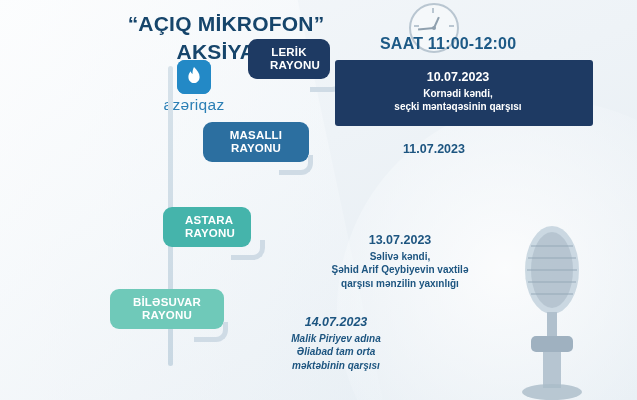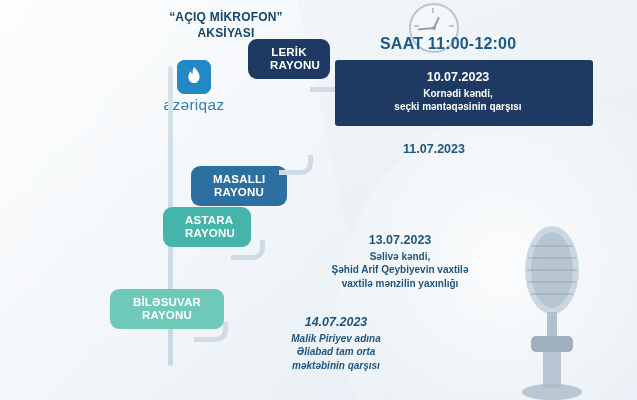--- a/index.html
+++ b/index.html
@@ -41,21 +41,21 @@
 
   
   .headline {
     position: absolute;
     left: 96px;
     top: 10px;
     width: 260px;
     text-align: center;
     color: #16456b;
     font-weight: bold;
-    font-size: 12px;
+    font-size: 21px;
     line-height: 1.32;
     letter-spacing: 0.2px;
   }
   .headline .l2 { display: block; }
 
   
   .logo-wrap {
     position: absolute;
     left: 128px;
     top: 60px;
@@ -278,42 +278,42 @@
     <div class="card card-1">
       <div class="date">10.07.2023</div>
       <div class="place">
         <span>Kornədi kəndi,</span>
         <span>seçki məntəqəsinin qarşısı</span>
       </div>
     </div>
   </div>
 
   <div class="entry">
-    <div class="badge" style="left:191px; top:122px; width:96px; background:#2c6fa0;margin-top:44px;">
+    <div class="badge" style="left:203px; top:122px; width:106px; background:#2c6fa0;">
       <span>MASALLI</span>
       <span class="r2">RAYONU</span>
     </div>
     <div class="connector" style="left:279px; top:155px;"></div>
     <div class="card card-plain" style="left:300px; top:142px; width:268px;">
       <div class="date">11.07.2023</div>
     </div>
   </div>
 
   <div class="entry">
     <div class="badge" style="left:163px; top:207px; width:88px; background:#45b4ab;">
       <span>ASTARA</span>
       <span class="r2">RAYONU</span>
     </div>
     <div class="connector" style="left:231px; top:240px;"></div>
     <div class="card card-plain" style="left:250px; top:233px; width:300px;">
       <div class="date">13.07.2023</div>
       <div class="place">
         <span>Səlivə kəndi,</span>
         <span>Şəhid Arif Qeybiyevin vaxtilə</span>
-        <span>vaxtilə mənzilin yaxınlığı</span>
+        <span>qarşısı mənzilin yaxınlığı</span>
       </div>
     </div>
   </div>
 
   <div class="entry">
     <div class="badge" style="left:110px; top:289px; width:114px; background:#6fc9b9;">
       <span>BİLƏSUVAR</span>
       <span class="r2">RAYONU</span>
     </div>
     <div class="connector" style="left:194px; top:322px;"></div>

